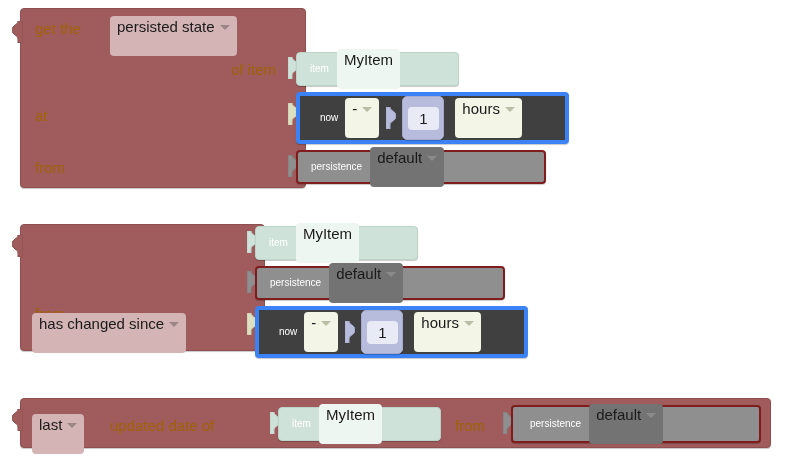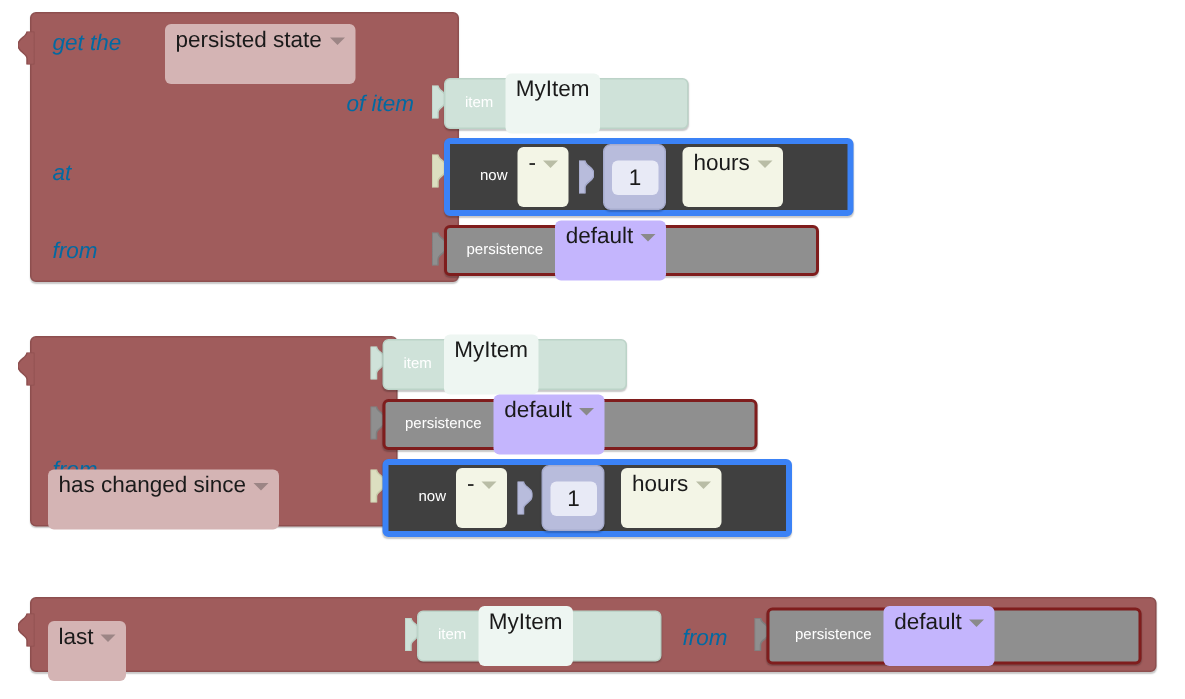--- a/index.html
+++ b/index.html
@@ -56,25 +56,24 @@
     left: -9px;
     width: 11px;
     height: 22px;
     pointer-events: none;
   }
   .plug svg { display: block; }
 
   
   .rowlabel {
     position: absolute;
-    color: #0369a1;
+    color: #a16207;
     font-size: 15px;
     line-height: 16px;
     white-space: nowrap;
-    font-style: italic;
   }
   .rowlabel.right {
     text-align: right;
   }
 
   
   .inner-label {
     color: #ffffff;
     font-size: 10px;
     line-height: 16px;
@@ -89,21 +88,21 @@
     border-radius: 4px;
     padding: 2px 7px 21px 7px;
     font-size: 15px;
     line-height: 17px;
     color: #1a1a1a;
     white-space: nowrap;
   }
   .field.on-red      { background: #d4b4b4; }
   .field.on-item     { background: #eef6f2; }
   .field.on-datetime { background: #f3f5e6; }
-  .field.on-pers     { background: #c4b5fd; }
+  .field.on-pers     { background: #737373; }
   .field.on-number   { background: #e8eaf6; }
 
   .chev {
     width: 0; height: 0;
     border-left: 5px solid transparent;
     border-right: 5px solid transparent;
     border-top: 5px solid #8a8a8a;
     margin-top: 1px;
     flex: none;
   }
@@ -287,20 +286,21 @@
         <path d="M11 0 H6 C6 4 0 4 0 9 C0 14 6 14 6 18 V22 H11 Z" fill="#a05c5c" stroke="#8d4f4f" stroke-width="1"></path>
       </svg>
     </span>
   </div>
 
   <div class="field on-red" style="position:absolute; left:32px; top:414px;">
     <span>last</span>
     <span class="chev"></span>
   </div>
 
+  <div class="rowlabel" style="left:110px; top:418px;">updated date of</div>
 
   <span class="notch" style="left:270px; top:412px;">
     <svg width="10" height="22" viewBox="0 0 10 22">
       <path d="M0 0 H4 C4 4 10 4 10 9 C10 14 4 14 4 18 V22 H0 Z" fill="#cfe2d9" stroke="#bcd3c8" stroke-width="1"></path>
     </svg>
   </span>
   <div class="block item" style="left:278px; top:407px; width:163px; height:34px;">
     <div class="inner-row">
       <span class="inner-label">item</span>
       <span class="field on-item">

